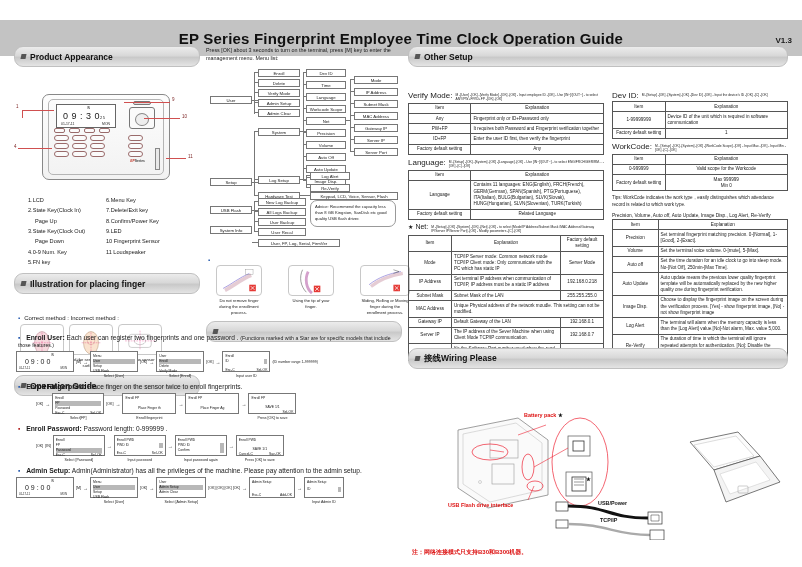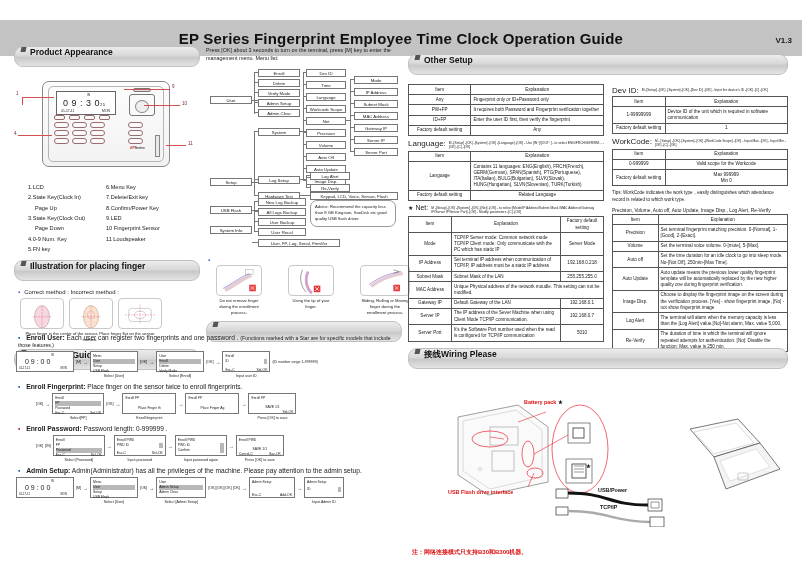--- a/index.html
+++ b/index.html
@@ -18,31 +18,31 @@
     display: flex; align-items: center; justify-content: center; margin-top: 20px;
   }
   .doc-title { font-size: 15px; font-weight: bold; color: #111; letter-spacing: .2px; }
   .version { position: absolute; right: 10px; top: 36px; font-size: 8px; font-weight: bold; }
 
   .section-head {
     background: linear-gradient(to bottom, #ececec 0%, #d8d8d8 45%, #c9c9c9 55%, #e4e4e4 100%);
     border: 1px solid #c0c0c0;
     border-radius: 9px;
     height: 21px;
-    display: flex; 
+    display: flex; align-items: center;
     padding-left: 6px;
-    margin-bottom: 8px;
+    margin-bottom: 21px;
   }
   .section-head .sq { width:5px; height:5px; background:#555; margin-right:4px; transform: skewX(-12deg); }
   .section-head .ttl { font-size: 8.5px; font-weight: bold; color:#111; }
 
   
   .col-a { position:absolute; left:14px;  top:46px; width:186px; }
   .col-b { position:absolute; left:206px; top:46px; width:196px; }
-  .col-c { position:absolute; left:408px; top:54px; width:380px; }
+  .col-c { position:absolute; left:408px; top:46px; width:380px; }
 
   .body-txt { font-size:5.4px; line-height:1.5; }
 
   
   .device-wrap { position:relative; height:105px; margin-top:3px; }
   .device {
     position:absolute; left:28px; top:6px; width:128px; height:86px;
     border:1px solid #888; border-radius:7px;
     background:linear-gradient(to bottom,#fdfdfd,#f2f2f2);
   }
@@ -433,20 +433,24 @@
 <div class="col-c">
   <div class="section-head">
     <span class="sq"></span>
     <span class="ttl">Other Setup</span>
   </div>
 
   <div style="position:relative;">
 
     <div class="rcol-left">
 
+      <div class="nav-label">
+        <div class="nl">Verify Mode:</div>
+        <div class="np">M -[User] -[OK] -[Verify Mode] -[OK] -[OK] - Input employee ID -[OK] - Use  [IN~]/[OUT~] - to select ANY/PW+FP/ID+FP -[OK] -[OK]</div>
+      </div>
       <table class="t">
         <tbody>
             <tr>
           <th style="width:32%">Item</th>
           <th>Explanation</th>
         </tr>
         <tr>
               <td class="c">Any</td>
               <td>Fingerprint only or ID+Password only</td>
             </tr>

